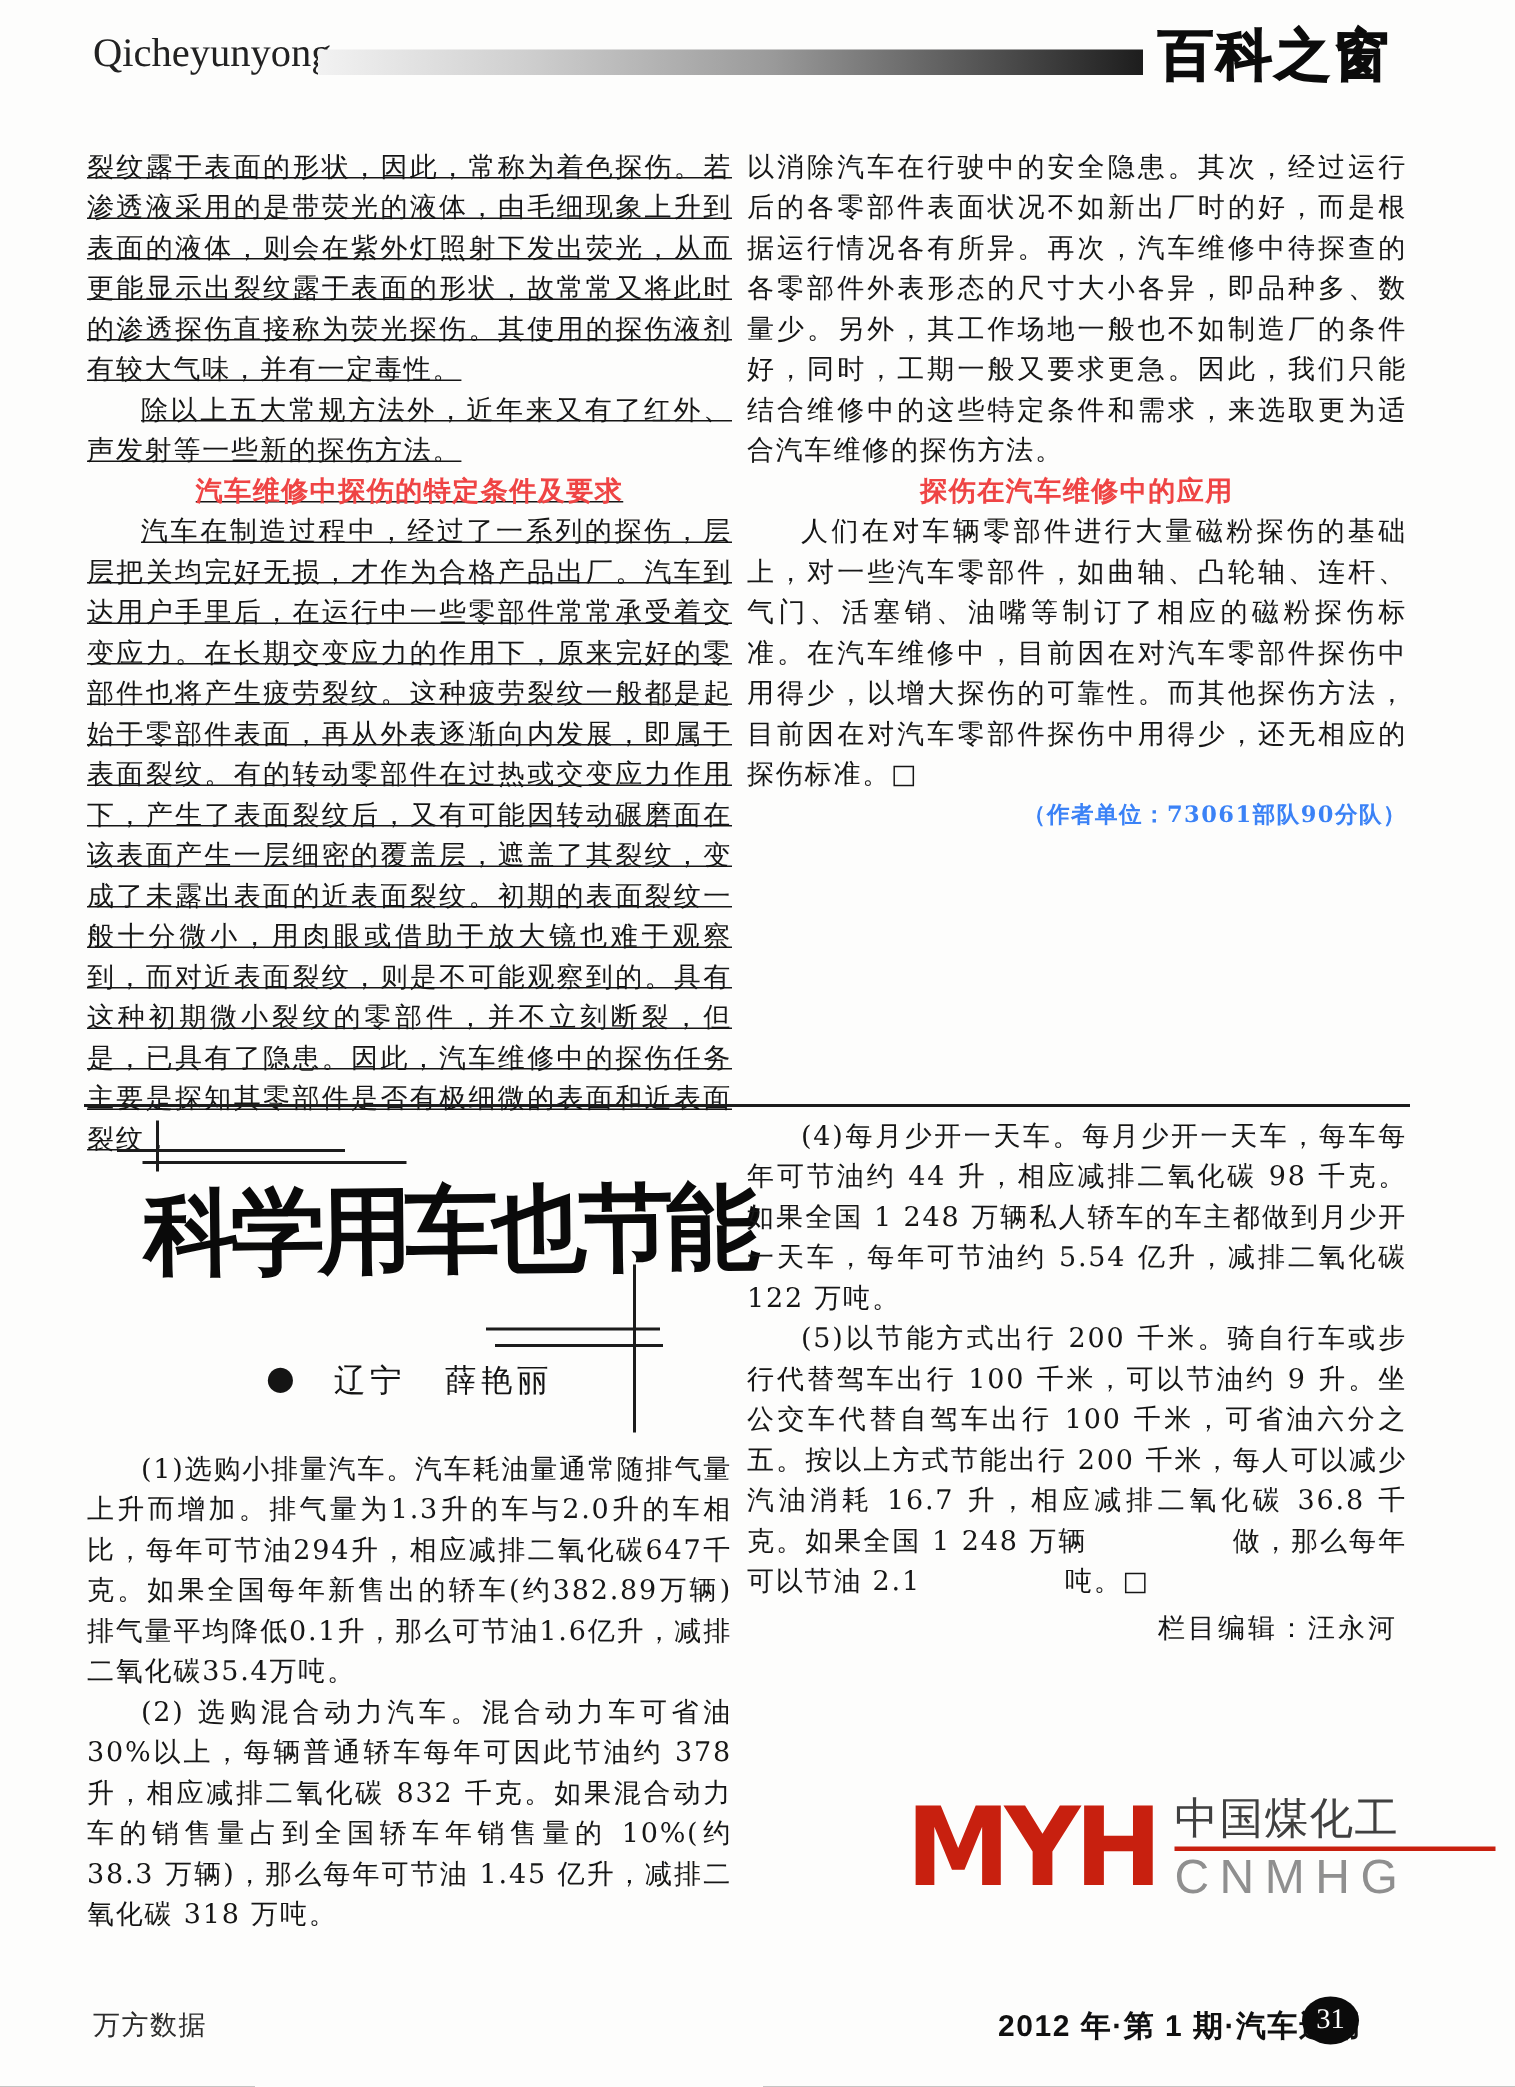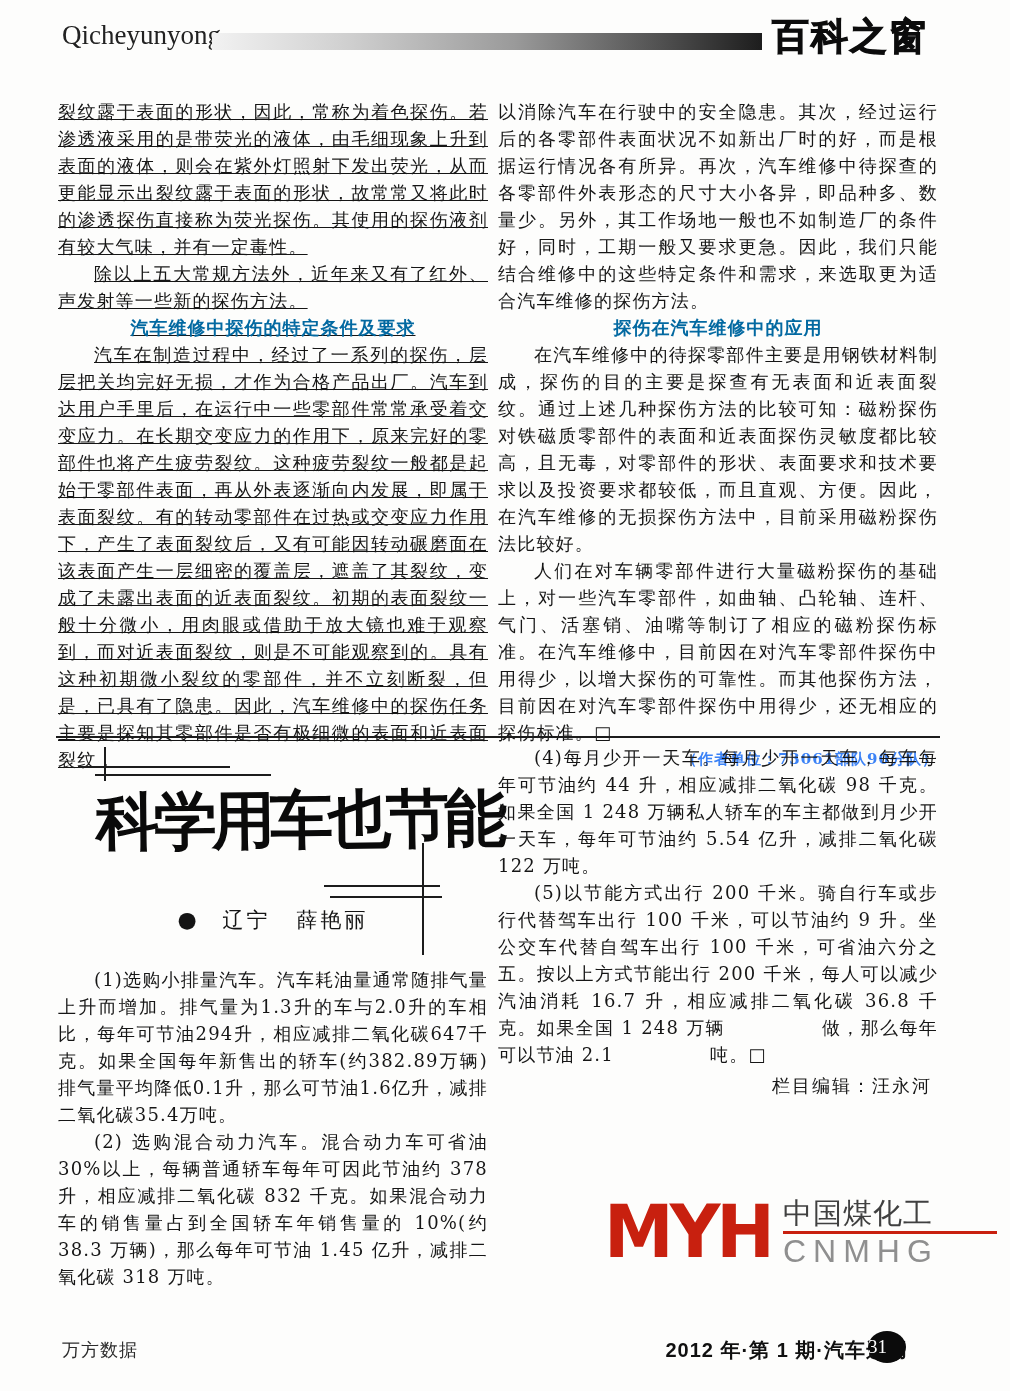--- a/index.html
+++ b/index.html
@@ -29,21 +29,21 @@
   .colR-top { position:absolute; left:498px; top:98px;  width:440px; }
   .colL-bot { position:absolute; left:58px;  top:966px; width:430px; }
   .colR-bot { position:absolute; left:498px; top:744px; width:440px; }
   .body-text {
     font-size:18px; line-height:27px; letter-spacing:1.2px;
     text-align:justify; color:#161616;
   }
   .indent { text-indent:2em; }
   .sub-heading {
     font-size:18px; line-height:27px; font-weight:bold; text-align:center;
-    letter-spacing:1px; color:#0369a1;
+    letter-spacing:1px; color:#ef4444;
   }
   .author-note {
     font-size:15px; line-height:27px; letter-spacing:1px;
     text-indent:1.2em; font-weight:bold; color:#3b82f6;text-align:right;
   }
   .editor-note {
     font-size:18px; line-height:27px; letter-spacing:2px;
     text-align:right; padding-right:6px; margin-top:4px; color:#161616;
   }
   
@@ -94,21 +94,21 @@
     font-size:18px; font-family:"Liberation Sans", sans-serif; color:#2c2c2c; letter-spacing:1px;
   }
   .footer-right {
     position:absolute; right:102px; top:1337px;
     font-size:20px; font-weight:bold; font-family:"Liberation Sans", sans-serif;
     color:#101010; letter-spacing:1px;
   }
   .page-badge {
     position:absolute; left:868px; top:1331px; width:38px; height:32px;
     background:#0b0b0b; border-radius:50%;
-    display:flex; align-items:center; 
+    display:flex; align-items:center; justify-content:center;
     color:#fff; font-size:19px; font-family:"Liberation Serif", serif;
   }
 </style>
 </head>
 <body>
 
 <div class="page">
 
   <div class="masthead-pinyin">Qicheyunyong</div>
   <div class="masthead-bar"></div>
@@ -117,21 +117,20 @@
   <div class="colL-top">
     <p class="body-text">裂纹露于表面的形状，因此，常称为着色探伤。若渗透液采用的是带荧光的液体，由毛细现象上升到表面的液体，则会在紫外灯照射下发出荧光，从而更能显示出裂纹露于表面的形状，故常常又将此时的渗透探伤直接称为荧光探伤。其使用的探伤液剂有较大气味，并有一定毒性。</p>
     <p class="body-text indent">除以上五大常规方法外，近年来又有了红外、声发射等一些新的探伤方法。</p>
     <h3 class="sub-heading">汽车维修中探伤的特定条件及要求</h3>
     <p class="body-text indent">汽车在制造过程中，经过了一系列的探伤，层层把关均完好无损，才作为合格产品出厂。汽车到达用户手里后，在运行中一些零部件常常承受着交变应力。在长期交变应力的作用下，原来完好的零部件也将产生疲劳裂纹。这种疲劳裂纹一般都是起始于零部件表面，再从外表逐渐向内发展，即属于表面裂纹。有的转动零部件在过热或交变应力作用下，产生了表面裂纹后，又有可能因转动碾磨面在该表面产生一层细密的覆盖层，遮盖了其裂纹，变成了未露出表面的近表面裂纹。初期的表面裂纹一般十分微小，用肉眼或借助于放大镜也难于观察到，而对近表面裂纹，则是不可能观察到的。具有这种初期微小裂纹的零部件，并不立刻断裂，但是，已具有了隐患。因此，汽车维修中的探伤任务主要是探知其零部件是否有极细微的表面和近表面裂纹，</p>
   </div>
 
   <div class="colR-top">
     <p class="body-text">以消除汽车在行驶中的安全隐患。其次，经过运行后的各零部件表面状况不如新出厂时的好，而是根据运行情况各有所异。再次，汽车维修中待探查的各零部件外表形态的尺寸大小各异，即品种多、数量少。另外，其工作场地一般也不如制造厂的条件好，同时，工期一般又要求更急。因此，我们只能结合维修中的这些特定条件和需求，来选取更为适合汽车维修的探伤方法。</p>
     <h3 class="sub-heading">探伤在汽车维修中的应用</h3>
-    <p class="body-text indent">在汽车维修中的待探零部件主要是用钢铁材料制成，探伤的目的主要是探查有无表面和近表面裂纹。通过上述几种探伤方法的比较可知：磁粉探伤对铁磁质零部件的表面和近表面探伤灵敏度都比较高，且无毒，对零部件的形状、表面要求和技术要求以及投资要求都较低，而且直观、方便。因此，在汽车维修的无损探伤方法中，目前采用磁粉探伤法比较好。</p>
     <p class="body-text indent">人们在对车辆零部件进行大量磁粉探伤的基础上，对一些汽车零部件，如曲轴、凸轮轴、连杆、气门、活塞销、油嘴等制订了相应的磁粉探伤标准。在汽车维修中，目前因在对汽车零部件探伤中用得少，以增大探伤的可靠性。而其他探伤方法，目前因在对汽车零部件探伤中用得少，还无相应的探伤标准。□</p>
     <p class="author-note">（作者单位：73061部队90分队）</p>
   </div>
 
   <div class="divider"></div>
 
   <div class="orn orn-v1"></div>
   <div class="orn orn-h1"></div>
   <div class="orn orn-h2"></div>
   <div class="calli-title">科学用车也节能</div>

